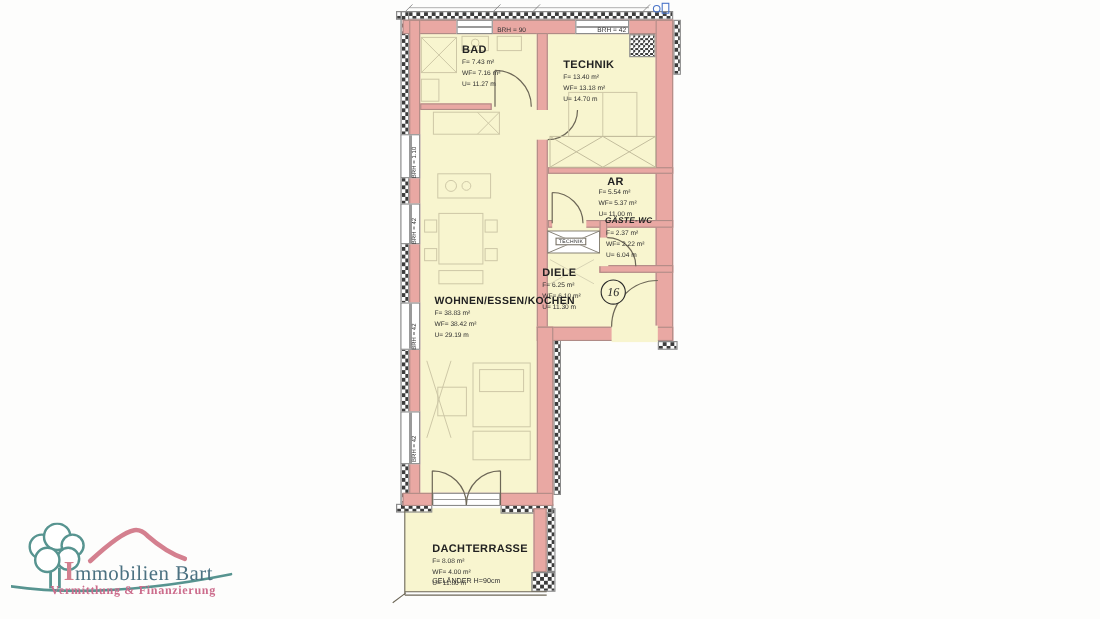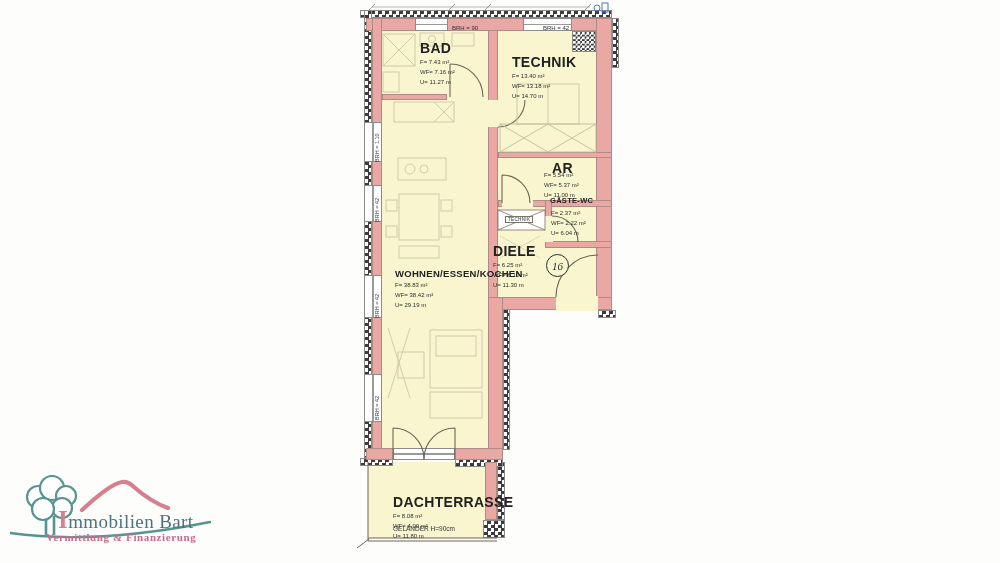--- a/index.html
+++ b/index.html
@@ -10,21 +10,21 @@
   .wall{position:absolute;background:#e9a8a3;border:0.6px solid #b08b86;box-sizing:border-box;z-index:2;}
   .hatch{position:absolute;z-index:2;border:0.5px solid #8a8a8a;box-sizing:border-box;
          background:conic-gradient(#3c3c3c 90deg,#fdfdfd 90deg 180deg,#3c3c3c 180deg 270deg,#fdfdfd 270deg) 0 0/7px 7px;}
   .hatch.small{background-size:4.5px 4.5px;}
   .patch{position:absolute;background:#f8f5cf;z-index:3;}
   .winv{position:absolute;background:linear-gradient(to right,transparent 42%,#9a9a9a 42%,#9a9a9a 58%,transparent 58%),#fff;
         border:0.7px solid #8b8b8b;box-sizing:border-box;z-index:3;}
   .winh{position:absolute;background:linear-gradient(to bottom,transparent 42%,#9a9a9a 42%,#9a9a9a 58%,transparent 58%),#fff;
         border:0.7px solid #8b8b8b;box-sizing:border-box;z-index:3;}
   .roomlbl{position:absolute;z-index:6;}
-  .rn{font-size:14px;font-weight:600;letter-spacing:0.3px;color:#222;}
+  .rn{font-size:10px;font-weight:600;letter-spacing:0.3px;color:#222;}
   .rn.big{font-size:9.5px;}
   .rd{font-size:6px;line-height:8px;color:#2e2e2e;margin-top:2px;white-space:nowrap;}
   .brh{position:absolute;font-size:6px;color:#333;z-index:6;white-space:nowrap;}
   .brhv{position:absolute;font-size:5.5px;color:#333;z-index:6;white-space:nowrap;
         transform:rotate(-90deg);transform-origin:0 0;width:42px;}
   .circle16{position:absolute;left:546px;top:254px;width:21px;height:21px;border:1.2px solid #2b2b2b;
         border-radius:50%;display:flex;align-items:center;justify-content:center;
         font-family:"Liberation Serif",serif;font-style:italic;font-size:11px;z-index:6;background:#f8f5cf;}
   .technik{position:absolute;left:505px;top:215.5px;font-size:4.6px;letter-spacing:0.3px;background:#fff;
         padding:0 2px;border:0.5px solid #7a7468;z-index:6;}
@@ -170,21 +170,21 @@
   </div>
   <div class="roomlbl" style="left:552px;top:160px;">
     <div class="rn">AR</div>
   </div>
   <div class="roomlbl" style="left:544px;top:169px;">
     <div class="rd">F= 5.54 m²</div>
     <div class="rd">WF= 5.37 m²</div>
     <div class="rd">U= 11.00 m</div>
   </div>
   <div class="roomlbl" style="left:550px;top:196px;">
-    <div class="rn" style="font-size:7.5px;">GÄSTE-WC</div>
+    <div class="rn" style="font-size:7.5px;font-style:italic;">GÄSTE-WC</div>
   </div>
   <div class="roomlbl" style="left:551px;top:207px;">
     <div class="rd">F= 2.37 m²</div>
     <div class="rd">WF= 2.22 m²</div>
     <div class="rd">U= 6.04 m</div>
   </div>
   <div class="roomlbl" style="left:493px;top:243px;">
     <div class="rn">DIELE</div>
     <div class="rd">F= 6.25 m²</div>
     <div class="rd">WF= 6.10 m²</div>

